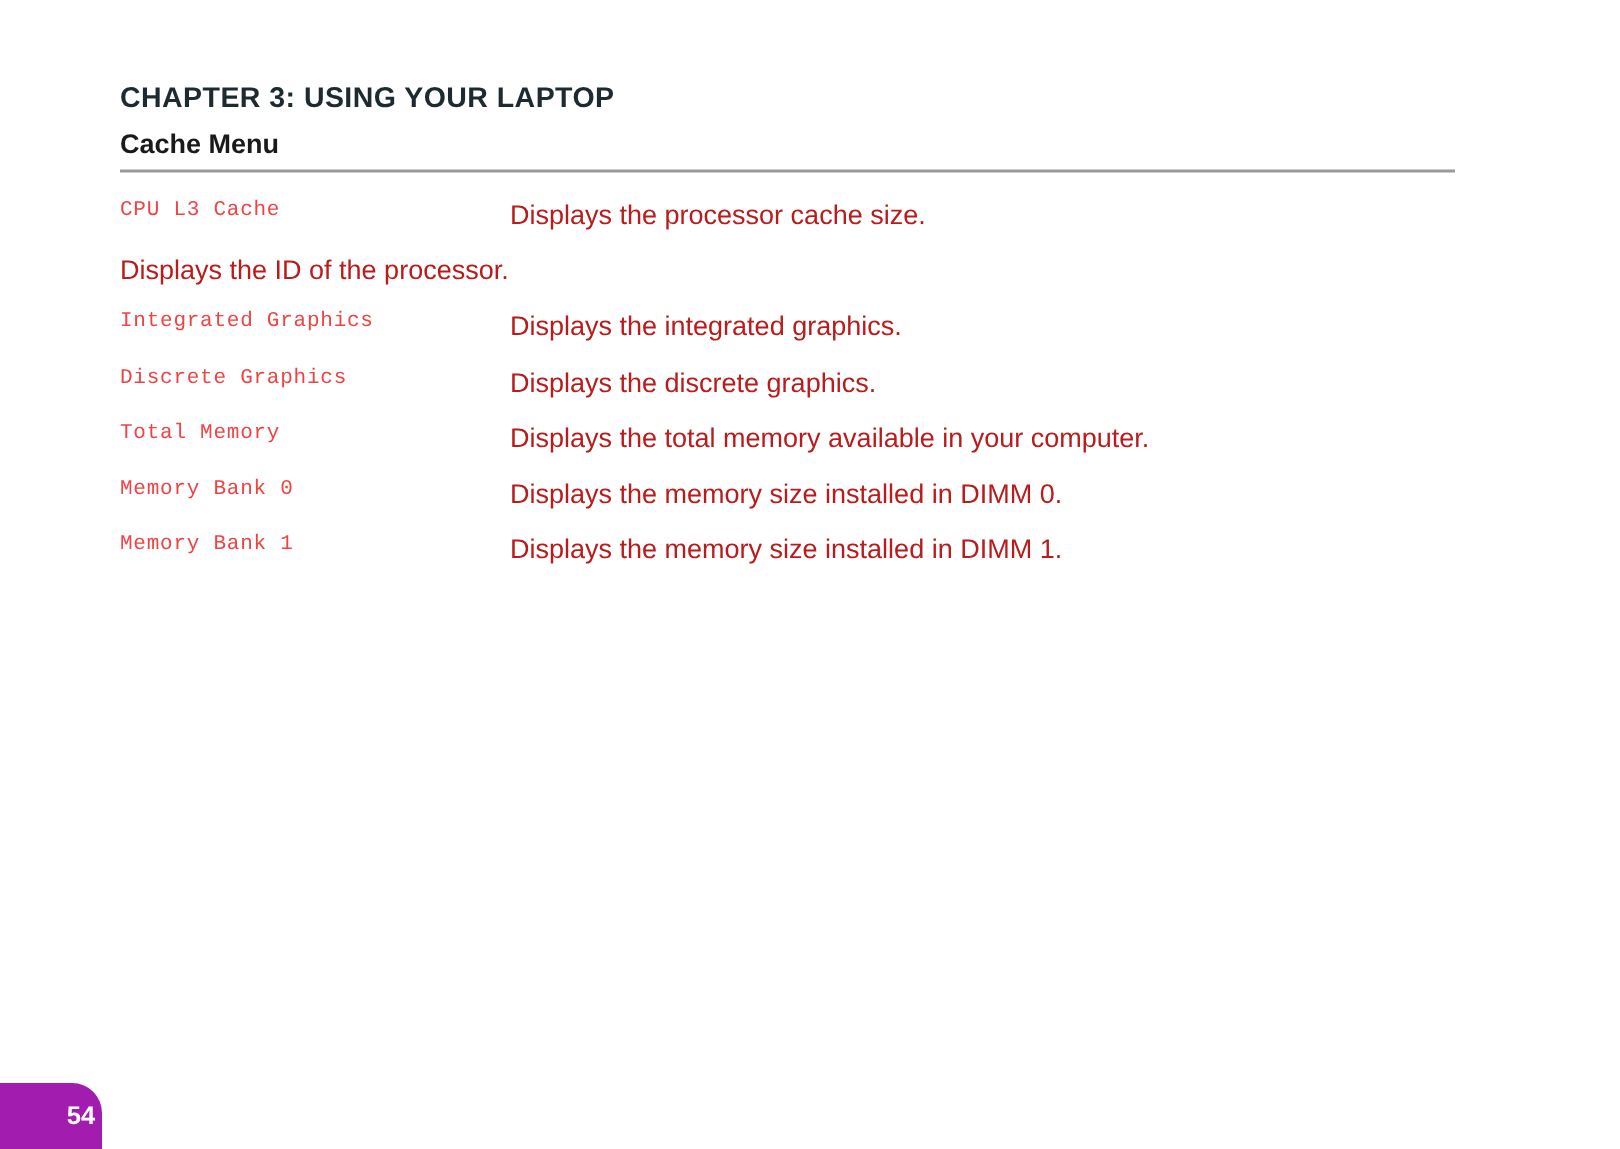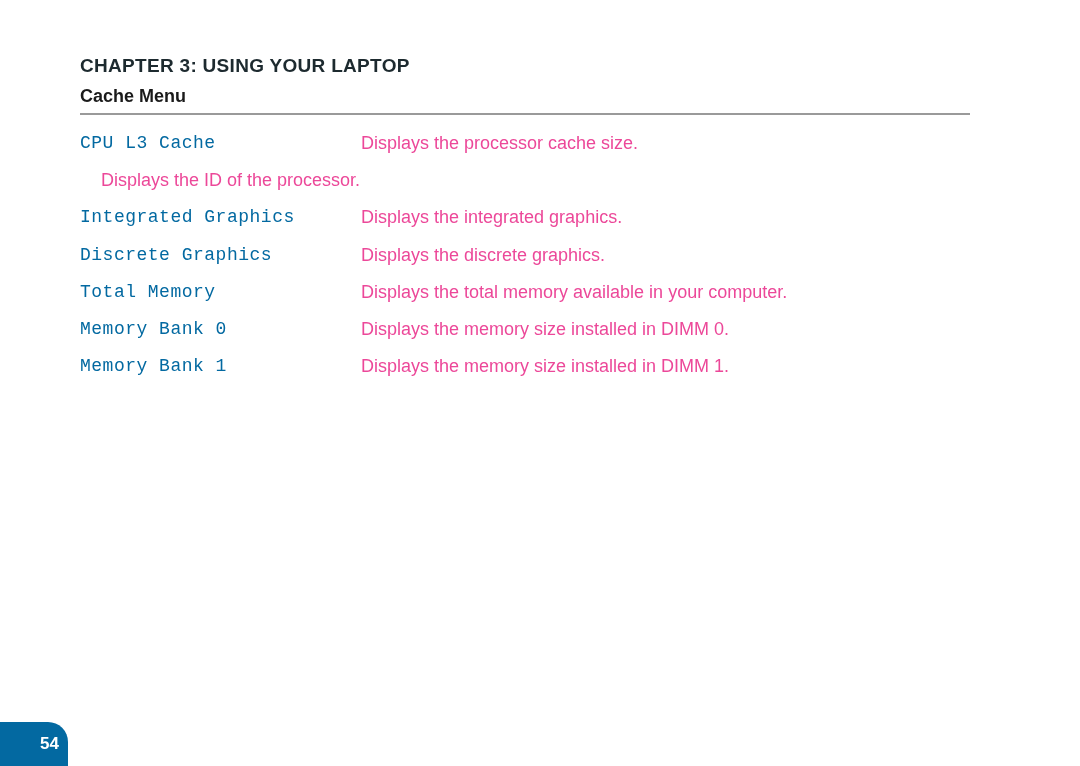--- a/index.html
+++ b/index.html
@@ -44,44 +44,43 @@
       flex-direction: column;
     }
     .row {
       display: flex;
       align-items: flex-start;
       padding: 6px 0;
     }
     .row-key {
       width: 260px;
       font-family: "Courier New", Courier, monospace;
-      font-size: 18px;
-      color: #0369a1;
+      font-size: 14px;
+      color: #ef4444;
       letter-spacing: 0.5px;
       line-height: 1.4;
       flex-shrink: 0;
     }
     .row-val {
       flex: 1;
       font-size: 18px;
-      color: #ec4899;
+      color: #b91c1c;
       line-height: 1.4;
-      margin-left: 21px;
     }
     .page-tab {
       position: absolute;
       left: 0;
       bottom: 0;
       width: 68px;
       height: 44px;
-      background: #0369a1;
+      background: #a21caf;
       border-top-right-radius: 20px;
       display: flex;
       align-items: center;
-      justify-content: flex-start;
+      justify-content: center;
       padding-left: 40px;
     }
     .page-number {
       color: #ffffff;
       font-size: 17px;
       font-weight: bold;
     }
   </style>
 </head>
 <body>

